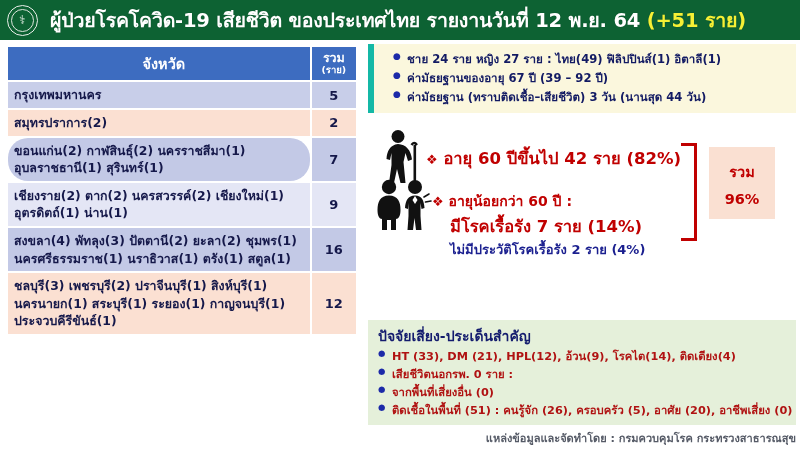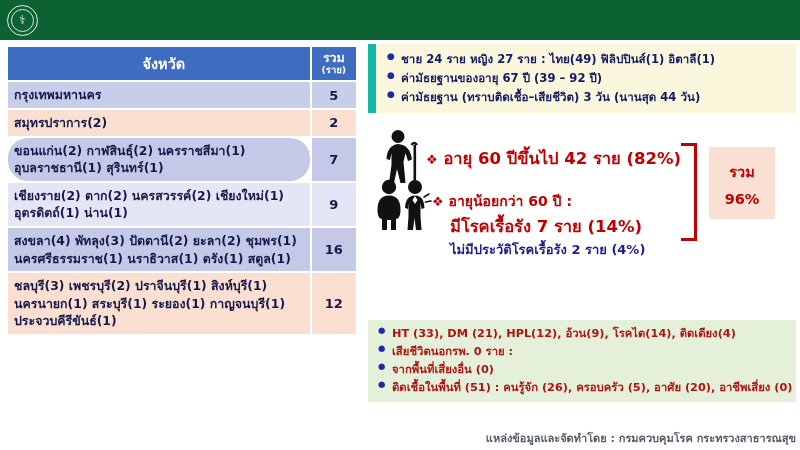--- a/index.html
+++ b/index.html
@@ -62,22 +62,22 @@
   td.sum {
     color: #15184a; font-size: 13px; font-weight: bold;
     text-align: center; padding: 4px 2px;
   }
 
   
   .right { position: absolute; left: 368px; top: 44px; width: 428px; }
 
   .facts-box {
     background: #fbf7dd;
-    border-left: 8px solid #14b8a6;
-    padding: 6px 8px 7px 10px;
+    border-left: 6px solid #14b8a6;
+    padding: 6px 8px 7px 18px;
   }
   ul.facts { list-style: none; }
   ul.facts li {
     position: relative; padding-left: 15px;
     color: #121a63; font-size: 11.6px; font-weight: bold;
     line-height: 1.62; white-space: nowrap;
   }
   ul.facts li::before {
     content: "\25CF"; position: absolute; left: 1px; top: -1px;
     font-size: 9px; color: #1c2aa8;
@@ -152,20 +152,24 @@
 </head>
 <body>
 
 <div id="root">
 
   <div class="header">
     <div class="logo-wrap">
       <div class="logo-circle">
         <div class="logo-inner">⚕</div>
       </div>
+    </div>
+    <div class="header-title">
+      <span>ผู้ป่วยโรคโควิด-19 เสียชีวิต ของประเทศไทย รายงานวันที่ 12 พ.ย. 64</span>
+      <span class="plus">(+51 ราย)</span>
     </div>
   </div>
 
   <div class="table-wrap">
     <table class="prov">
       <thead>
         <tr>
           <th class="th-prov">จังหวัด</th>
           <th class="th-sum">
             <span>รวม</span>
@@ -269,20 +273,21 @@
       <div class="bracket"></div>
 
       <div class="total-box">
         <span>รวม</span>
         <span>96%</span>
       </div>
     </div>
   </div>
 
   <div class="risk-box">
+    <div class="risk-title">ปัจจัยเสี่ยง-ประเด็นสำคัญ</div>
     <ul class="risk">
         <li>HT (33), DM (21), HPL(12), อ้วน(9), โรคไต(14), ติดเตียง(4)</li>
         <li>เสียชีวิตนอกรพ. 0 ราย :</li>
         <li>จากพื้นที่เสี่ยงอื่น (0)</li>
         <li>ติดเชื้อในพื้นที่ (51) : คนรู้จัก (26), ครอบครัว (5), อาศัย (20), อาชีพเสี่ยง (0)</li>
       </ul>
   </div>
 
   <div class="source">แหล่งข้อมูลและจัดทำโดย : กรมควบคุมโรค กระทรวงสาธารณสุข</div>
 </div>

